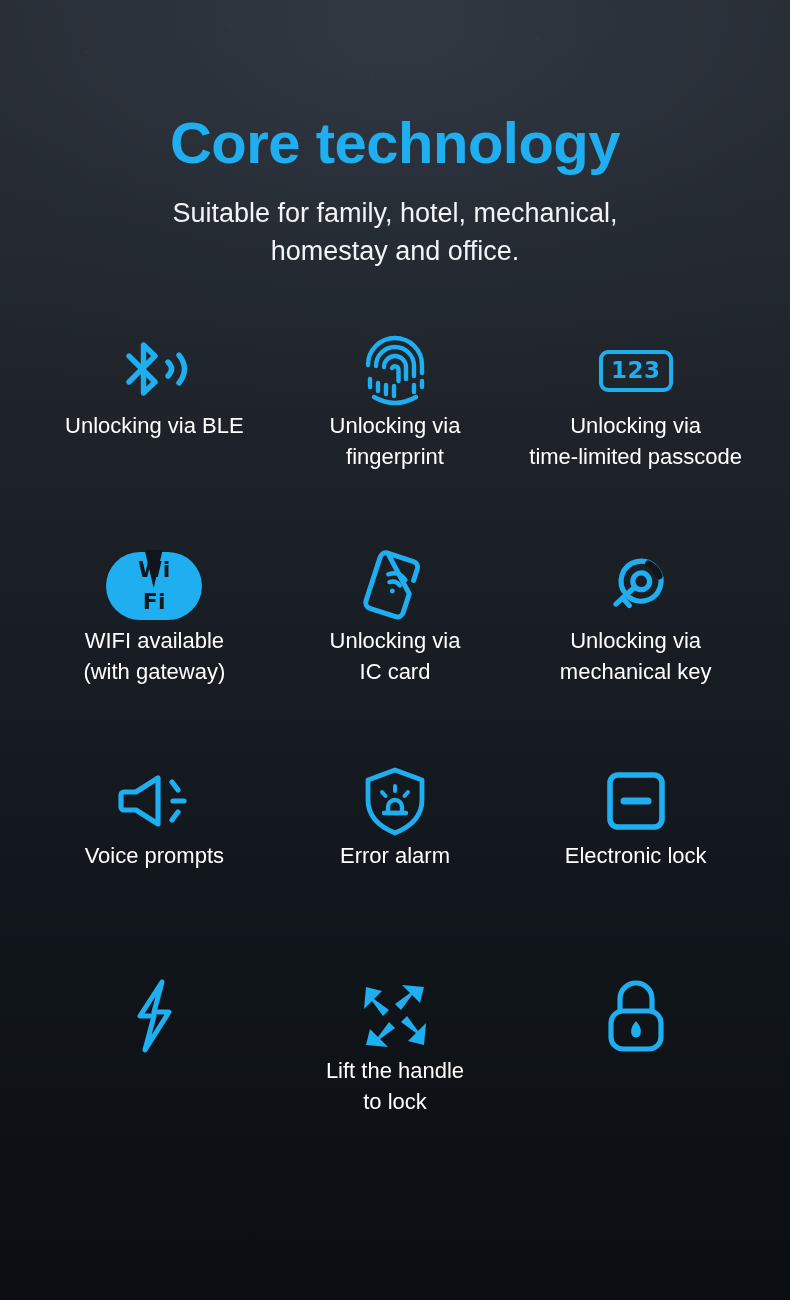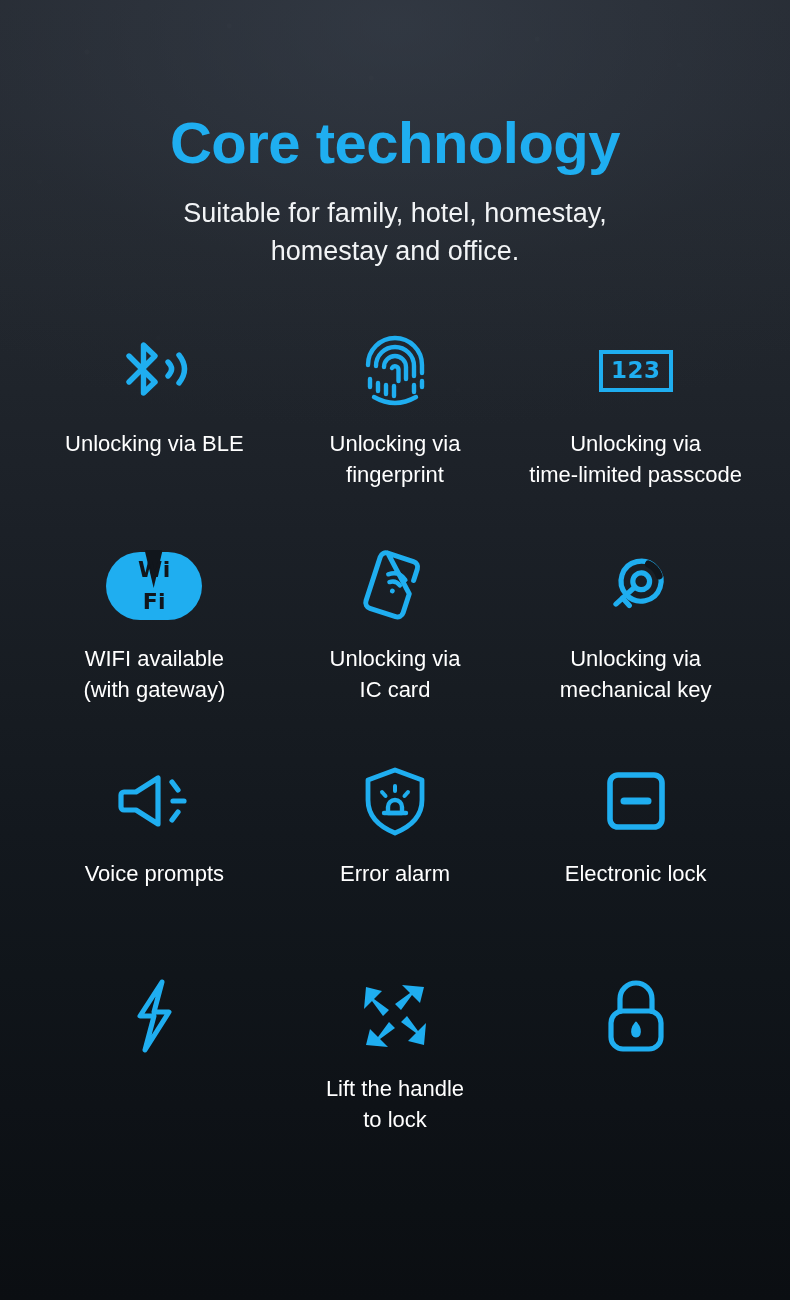--- a/index.html
+++ b/index.html
@@ -101,21 +101,20 @@
 
   .ico {
     height: 78px;
     display: flex;
     align-items: center;
     justify-content: center;
   }
   .ico svg { display:block; overflow:visible; }
 
   .cap {
-    margin-top: 18px;
     text-align: center;
     font-size: 22px;
     line-height: 1.42;
     color: #ffffff;
     font-weight: 400;
     white-space: pre-line;
   }
 
   
   .wifi-logo {
@@ -147,39 +146,39 @@
     border-radius: 2px;
     z-index: 0;
   }
   .wifi-logo span { position: relative; z-index: 1; }
 
   
   .code-badge {
     display:flex; align-items:center; justify-content:center;
     width: 74px; height: 42px;
     border: 4px solid #1FAEF0;
-    border-radius: 0;
+    border-radius: 9px;
     color: #1FAEF0;
     font-size: 23px;
     font-weight: 600;
     letter-spacing: .5px;
     font-family: "DejaVu Sans", sans-serif;
     padding-bottom: 1px;
   }
 </style>
 </head>
 <body>
 
 <div id="page">
   <div id="noise"></div>
 
   <div id="header">
     <h1 id="title">Core technology</h1>
     <div id="subtitle">
-      <span class="l1">Suitable for family, hotel, homestay,</span>
+      <span class="l1">Suitable for family, hotel, mechanical,</span>
       <span class="l2">homestay and office.</span>
     </div>
   </div>
 
   <div id="grid">
 
     <div class="cell">
       <div class="ico">
         <svg width="78" height="70" viewBox="0 0 78 70" fill="none" stroke="#1FAEF0" stroke-width="5.4" stroke-linecap="round" stroke-linejoin="round">
           <path d="M14 20 L40 46 M14 46 L40 20 M40 20 L28.5 9 V57 L40 46"></path>

